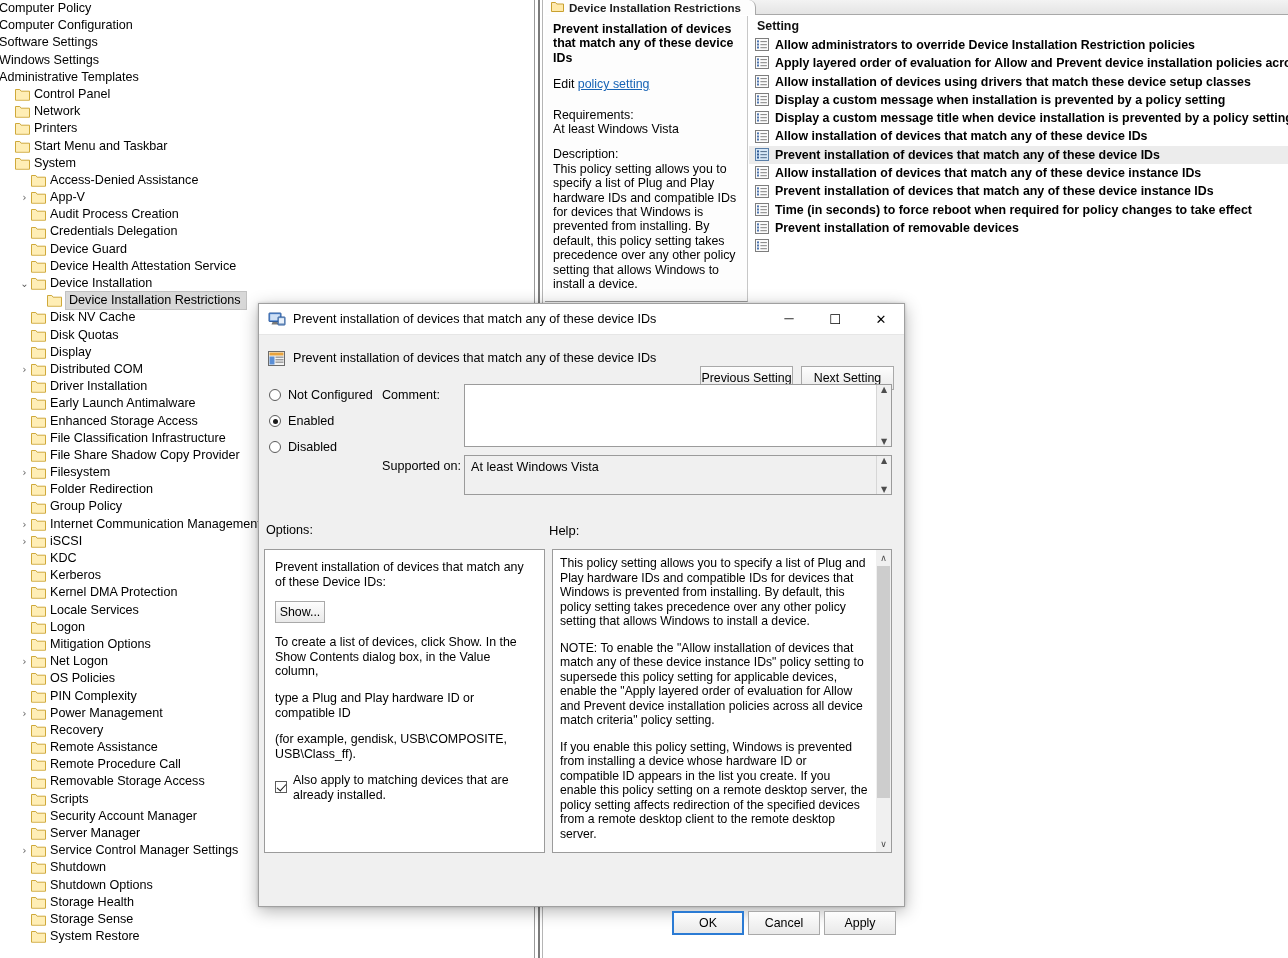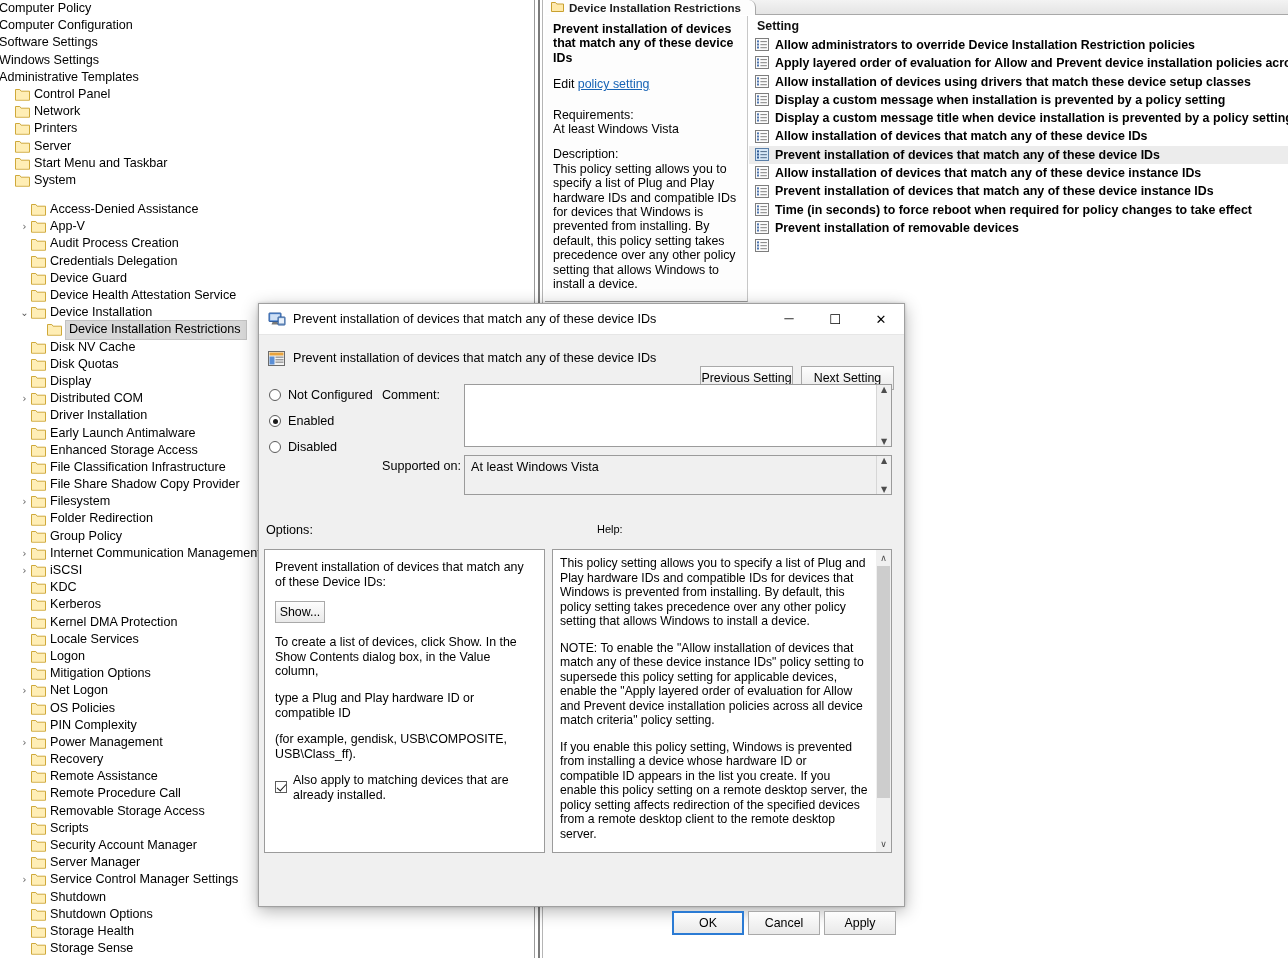--- a/index.html
+++ b/index.html
@@ -205,21 +205,21 @@
   }
   #supported-box .sb {
     position:absolute; right:0; top:0; width:15px; height:38px;
     background:#f0f0f0; border-left:1px solid #d6d6d6;
     display:flex; flex-direction:column; justify-content:space-between;
     align-items:center; font-family:"DejaVu Sans",sans-serif; font-size:8px; color:#4d4d4d;
   }
 
   
   #lbl-options { position:absolute; left:7px; top:219px; font-size:12.6px; }
-  #lbl-help { position:absolute; left:290px; top:219px; font-size:11px;margin-left:48px; }
+  #lbl-help { position:absolute; left:290px; top:219px; font-size:13px; }
 
   #options-box {
     position:absolute; left:5px; top:245px;
     width: 281px; height: 304px;
     background:#fff; border:1px solid #9b9b9b;
     padding: 10px 10px 0 10px;
     font-size:12.4px; line-height:14.6px;
     overflow:hidden;
   }
   #options-box p { margin: 0 0 12px 0; }
@@ -332,43 +332,33 @@
         <span class="tlabel">Printers</span>
       </div>
       <div class="tree-row" style="padding-left: 2px;">
         <span class="expander"></span>
         <span class="folder">
           <svg width="15" height="13" viewBox="0 0 15 13">
             <path d="M0.5 1.5 L4.8 1.5 L6.1 3.2 L14.5 3.2 L14.5 12.2 L0.5 12.2 Z" fill="#fdeebc" stroke="#cfa93a" stroke-width="1"></path>
             <path d="M1.3 4.2 L13.7 4.2 L13.7 11.4 L1.3 11.4 Z" fill="#ffeeb5"></path>
           </svg>
         </span>
-        <span class="tlabel">Server</span>
+        <span class="tlabel">Start Menu and Taskbar</span>
       </div>
       <div class="tree-row" style="padding-left: 2px;">
         <span class="expander"></span>
         <span class="folder">
           <svg width="15" height="13" viewBox="0 0 15 13">
             <path d="M0.5 1.5 L4.8 1.5 L6.1 3.2 L14.5 3.2 L14.5 12.2 L0.5 12.2 Z" fill="#fdeebc" stroke="#cfa93a" stroke-width="1"></path>
             <path d="M1.3 4.2 L13.7 4.2 L13.7 11.4 L1.3 11.4 Z" fill="#ffeeb5"></path>
           </svg>
         </span>
-        <span class="tlabel">Start Menu and Taskbar</span>
-      </div>
-      <div class="tree-row" style="padding-left: 2px;">
-        <span class="expander"></span>
-        <span class="folder">
-          <svg width="15" height="13" viewBox="0 0 15 13">
-            <path d="M0.5 1.5 L4.8 1.5 L6.1 3.2 L14.5 3.2 L14.5 12.2 L0.5 12.2 Z" fill="#fdeebc" stroke="#cfa93a" stroke-width="1"></path>
-            <path d="M1.3 4.2 L13.7 4.2 L13.7 11.4 L1.3 11.4 Z" fill="#ffeeb5"></path>
-          </svg>
-        </span>
         <span class="tlabel">System</span>
       </div>
-      <div class="tree-row" style="padding-left: 18px; margin-top: 12px;">
+      <div class="tree-row" style="padding-left: 18px;">
         <span class="expander"></span>
         <span class="folder">
           <svg width="15" height="13" viewBox="0 0 15 13">
             <path d="M0.5 1.5 L4.8 1.5 L6.1 3.2 L14.5 3.2 L14.5 12.2 L0.5 12.2 Z" fill="#fdeebc" stroke="#cfa93a" stroke-width="1"></path>
             <path d="M1.3 4.2 L13.7 4.2 L13.7 11.4 L1.3 11.4 Z" fill="#ffeeb5"></path>
           </svg>
         </span>
         <span class="tlabel">Access-Denied Assistance</span>
       </div>
       <div class="tree-row" style="padding-left: 18px;">

